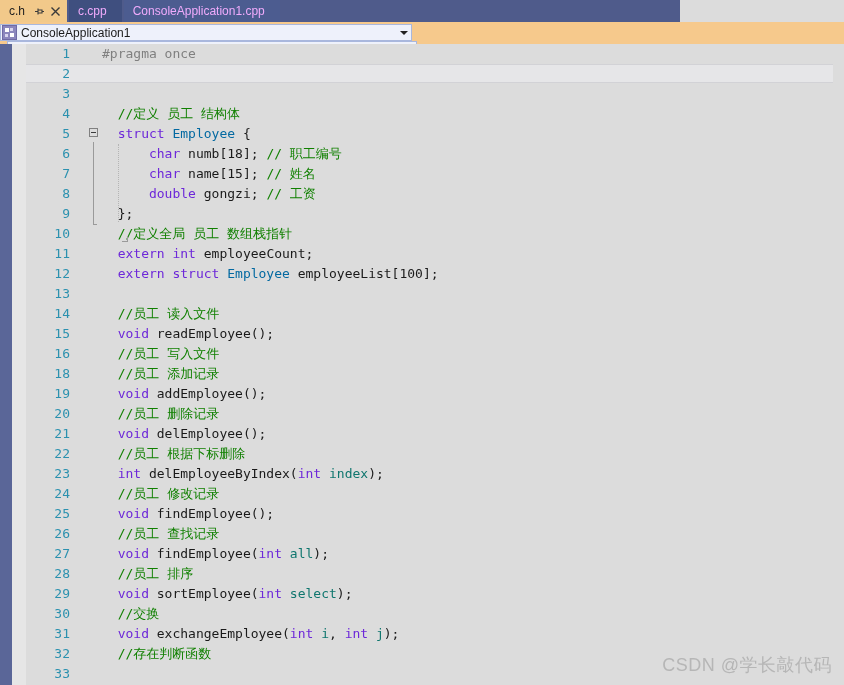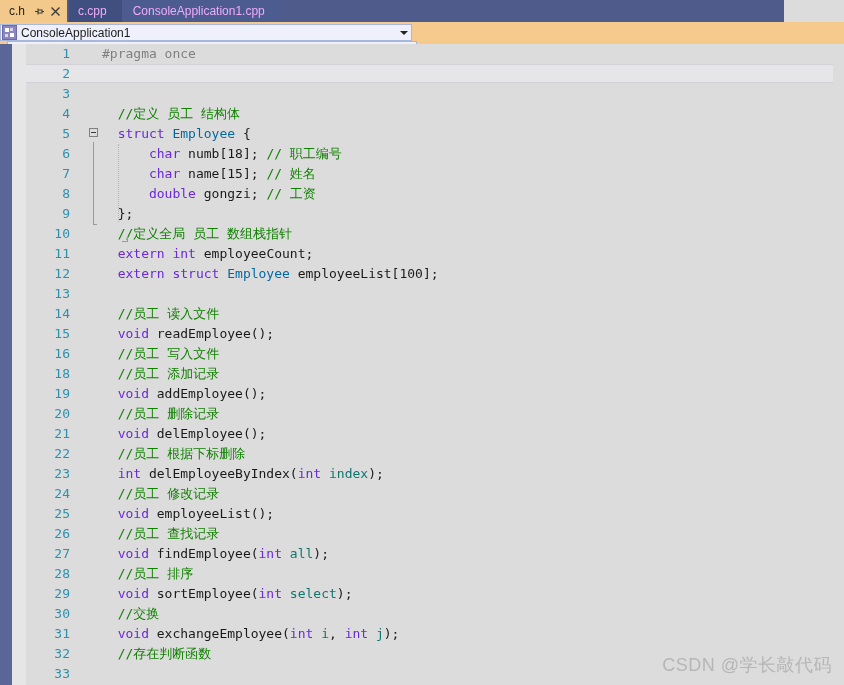--- a/index.html
+++ b/index.html
@@ -12,21 +12,21 @@
     height: 685px;
     overflow: hidden;
     font-family: "Liberation Sans", sans-serif;
     -webkit-font-smoothing: antialiased;
   }
 
   
   .tabstrip {
     position: absolute;
     left: 0; top: 0;
-    width: 784px; height: 22px;
+    width: 680px; height: 22px;
     background: #4f5b8b;
     display: flex;
     align-items: stretch;
   }
   .tab {
     display: flex;
     align-items: center;
     height: 22px;
     padding: 0 9px;
     font-size: 12px;
@@ -303,21 +303,21 @@
         <div class="line"><span class="lineno">14</span><span class="codetext"><span class="cmt">  //员工 读入文件</span></span></div>
         <div class="line"><span class="lineno">15</span><span class="codetext"><span class="txt">  </span><span class="kw">void</span><span class="txt"> readEmployee();</span></span></div>
         <div class="line"><span class="lineno">16</span><span class="codetext"><span class="cmt">  //员工 写入文件</span></span></div>
         <div class="line"><span class="lineno">18</span><span class="codetext"><span class="cmt">  //员工 添加记录</span></span></div>
         <div class="line"><span class="lineno">19</span><span class="codetext"><span class="txt">  </span><span class="kw">void</span><span class="txt"> addEmployee();</span></span></div>
         <div class="line"><span class="lineno">20</span><span class="codetext"><span class="cmt">  //员工 删除记录</span></span></div>
         <div class="line"><span class="lineno">21</span><span class="codetext"><span class="txt">  </span><span class="kw">void</span><span class="txt"> delEmployee();</span></span></div>
         <div class="line"><span class="lineno">22</span><span class="codetext"><span class="cmt">  //员工 根据下标删除</span></span></div>
         <div class="line"><span class="lineno">23</span><span class="codetext"><span class="txt">  </span><span class="kw">int</span><span class="txt"> delEmployeeByIndex(</span><span class="kw">int</span><span class="txt"> </span><span class="prm">index</span><span class="txt">);</span></span></div>
         <div class="line"><span class="lineno">24</span><span class="codetext"><span class="cmt">  //员工 修改记录</span></span></div>
-        <div class="line"><span class="lineno">25</span><span class="codetext"><span class="txt">  </span><span class="kw">void</span><span class="txt"> employeeList();</span></span></div>
+        <div class="line"><span class="lineno">25</span><span class="codetext"><span class="txt">  </span><span class="kw">void</span><span class="txt"> findEmployee();</span></span></div>
         <div class="line"><span class="lineno">26</span><span class="codetext"><span class="cmt">  //员工 查找记录</span></span></div>
         <div class="line"><span class="lineno">27</span><span class="codetext"><span class="txt">  </span><span class="kw">void</span><span class="txt"> findEmployee(</span><span class="kw">int</span><span class="txt"> </span><span class="prm">all</span><span class="txt">);</span></span></div>
         <div class="line"><span class="lineno">28</span><span class="codetext"><span class="cmt">  //员工 排序</span></span></div>
         <div class="line"><span class="lineno">29</span><span class="codetext"><span class="txt">  </span><span class="kw">void</span><span class="txt"> sortEmployee(</span><span class="kw">int</span><span class="txt"> </span><span class="prm">select</span><span class="txt">);</span></span></div>
         <div class="line"><span class="lineno">30</span><span class="codetext"><span class="cmt">  //交换</span></span></div>
         <div class="line"><span class="lineno">31</span><span class="codetext"><span class="txt">  </span><span class="kw">void</span><span class="txt"> exchangeEmployee(</span><span class="kw">int</span><span class="txt"> </span><span class="prm">i</span><span class="txt">, </span><span class="kw">int</span><span class="txt"> </span><span class="prm">j</span><span class="txt">);</span></span></div>
         <div class="line"><span class="lineno">32</span><span class="codetext"><span class="cmt">  //存在判断函数</span></span></div>
         <div class="line"><span class="lineno">33</span><span class="codetext"></span></div>
       </div>
 

